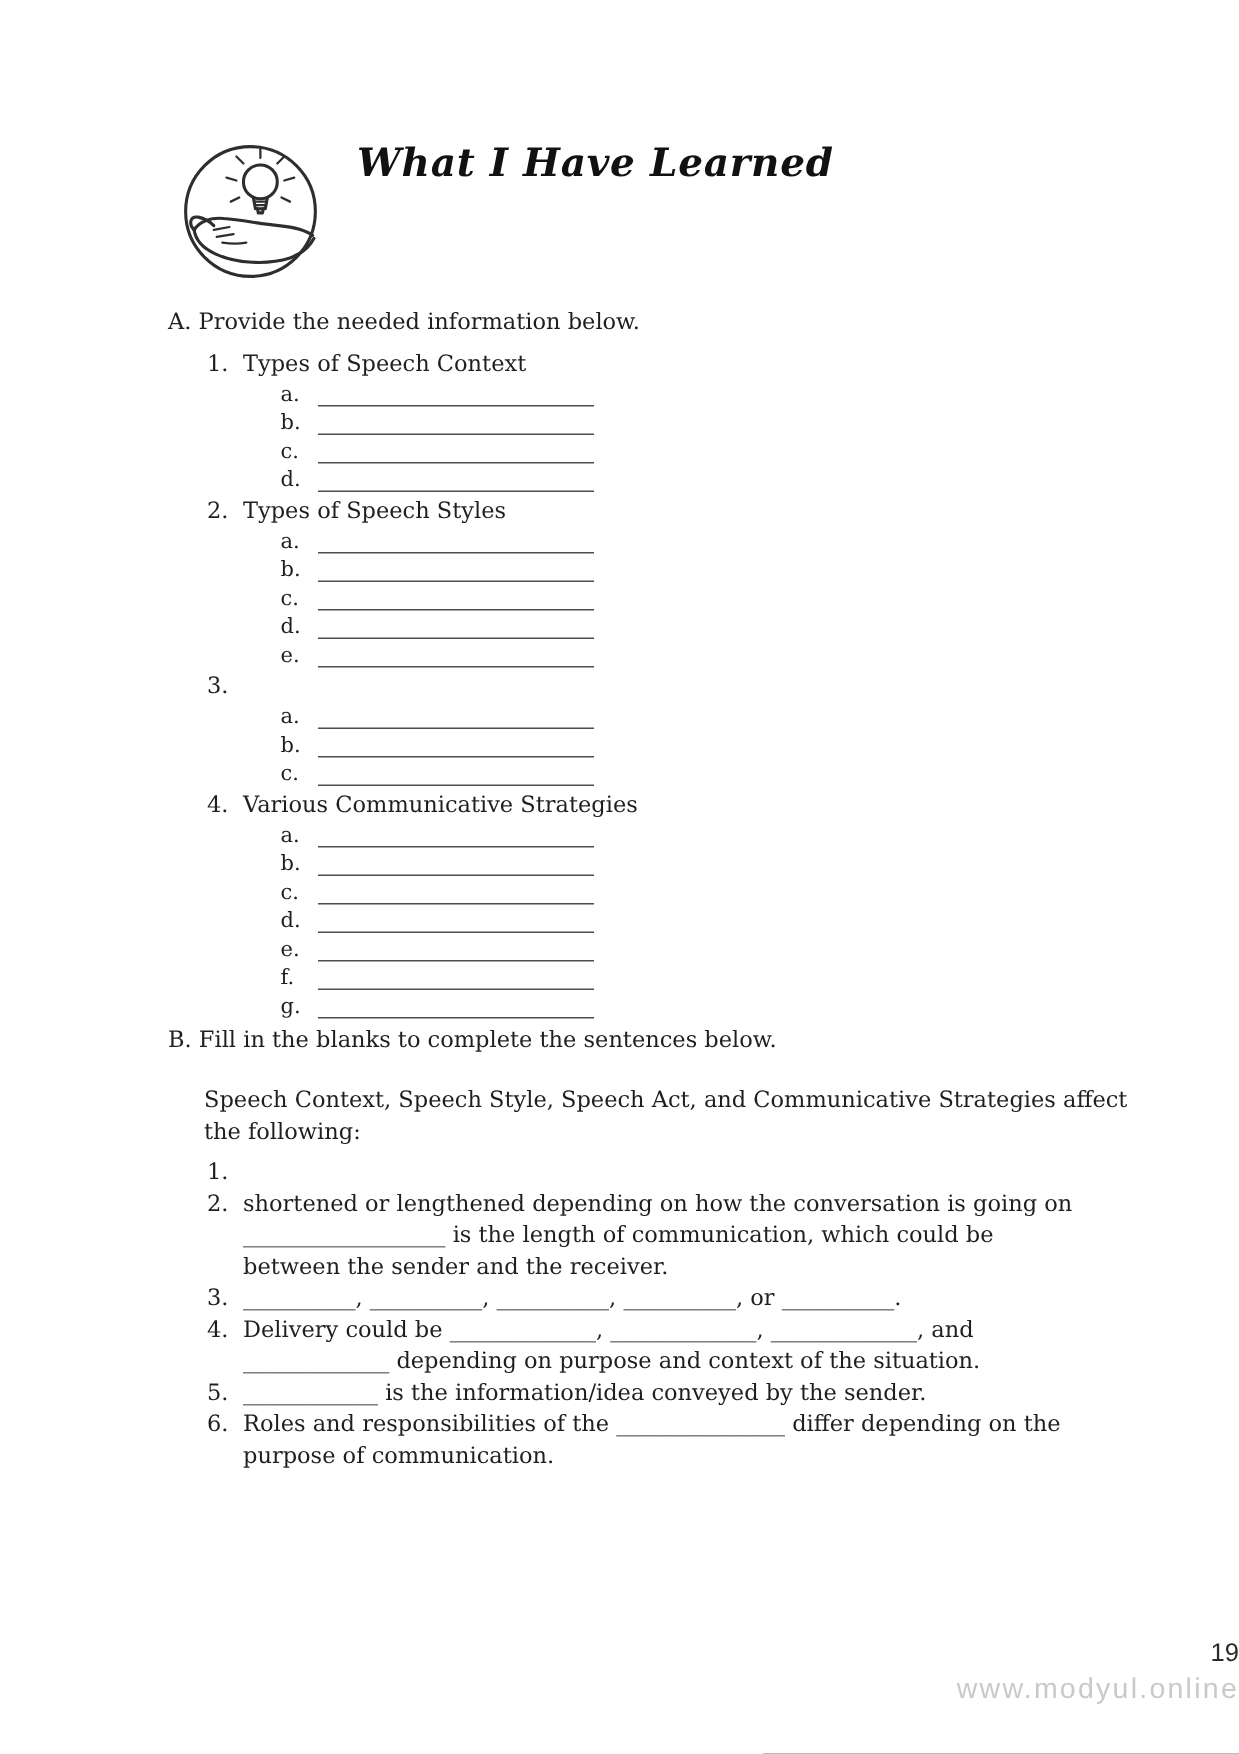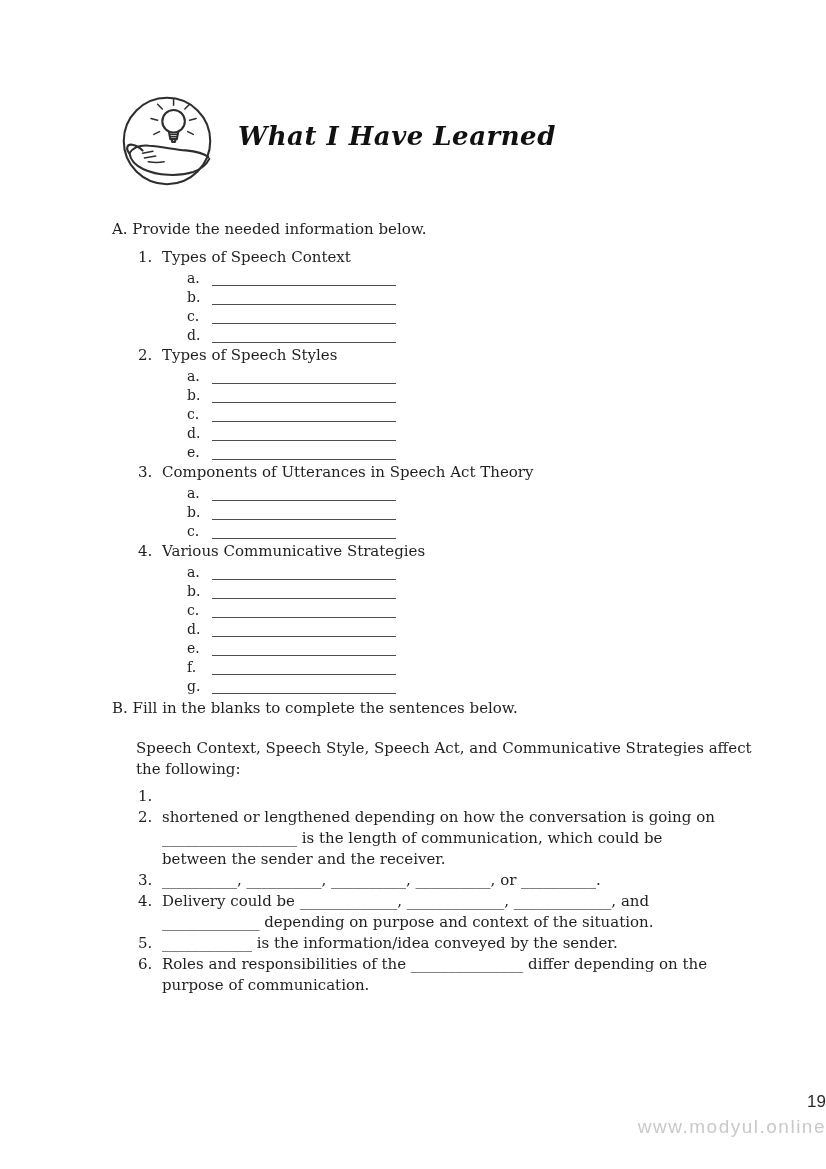--- a/index.html
+++ b/index.html
@@ -8,31 +8,31 @@
     width:826px; height:1169px;
     margin:0 auto;
     background:#ffffff;
     font-family:"DejaVu Serif", serif;
     color:#1f1f1f;
     overflow:hidden;
   }
   .content { padding:0 114px 0 112px; }
 
   
-  .header { padding-top:94px; display:flex; align-items:center; }
+  .header { padding-top:94px; display:flex; }
   .icon-wrap { width:94px; height:94px; margin-left:8px; flex:0 0 auto; }
   .page-title {
     margin:0 0 10px 24px;
     font-size:26px; font-weight:bold; font-style:italic;
     letter-spacing:0.5px; color:#111;
   }
 
   
   .sec-heading { margin:0; font-size:15px; line-height:20px; }
-  .sec-a-heading { margin-top:31px; }
+  .sec-a-heading { margin-top:16px; }
   .sec-b-heading { margin-top:4px; }
 
   
   .list-a { margin-top:8px; }
   .num-item { display:flex; line-height:20px; margin-left:26px; margin-top:2px; font-size:15px; }
   .num-col { width:24px; flex:0 0 auto; }
   .blank-row { display:flex; align-items:flex-end; height:19px; margin-left:75px; }
   .letter-col { width:25px; flex:0 0 auto; font-size:14px; line-height:16px; }
   .blank-line { width:184px; height:15px; border-bottom:1.4px solid #4d4d4d; }
 
@@ -140,21 +140,20 @@
         <span class="letter-col">d.</span>
         <span class="blank-line"></span>
       </div>
       <div class="blank-row">
         <span class="letter-col">e.</span>
         <span class="blank-line"></span>
       </div>
 
       <div class="num-item">
         <span class="num-col">3.</span>
-        <span>Components of Utterances in Speech Act Theory</span>
       </div>
       <div class="blank-row">
         <span class="letter-col">a.</span>
         <span class="blank-line"></span>
       </div>
       <div class="blank-row">
         <span class="letter-col">b.</span>
         <span class="blank-line"></span>
       </div>
       <div class="blank-row">

